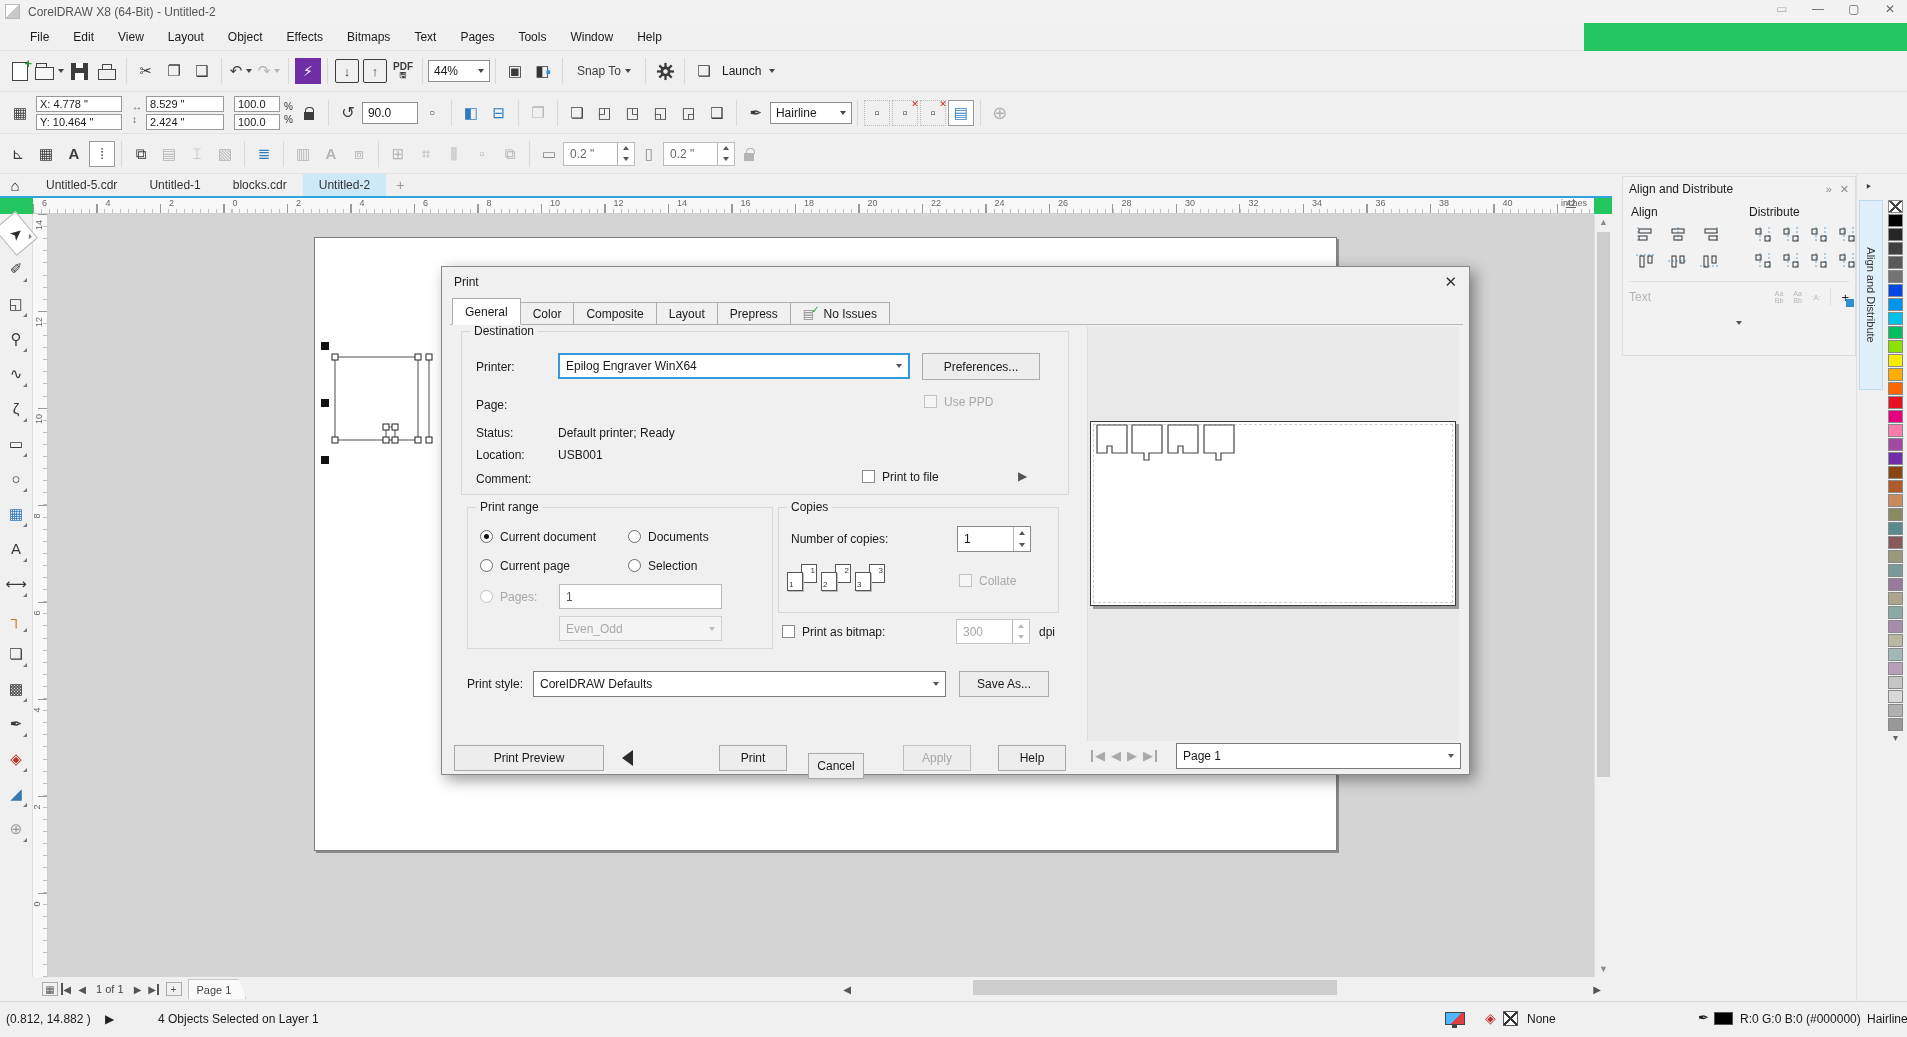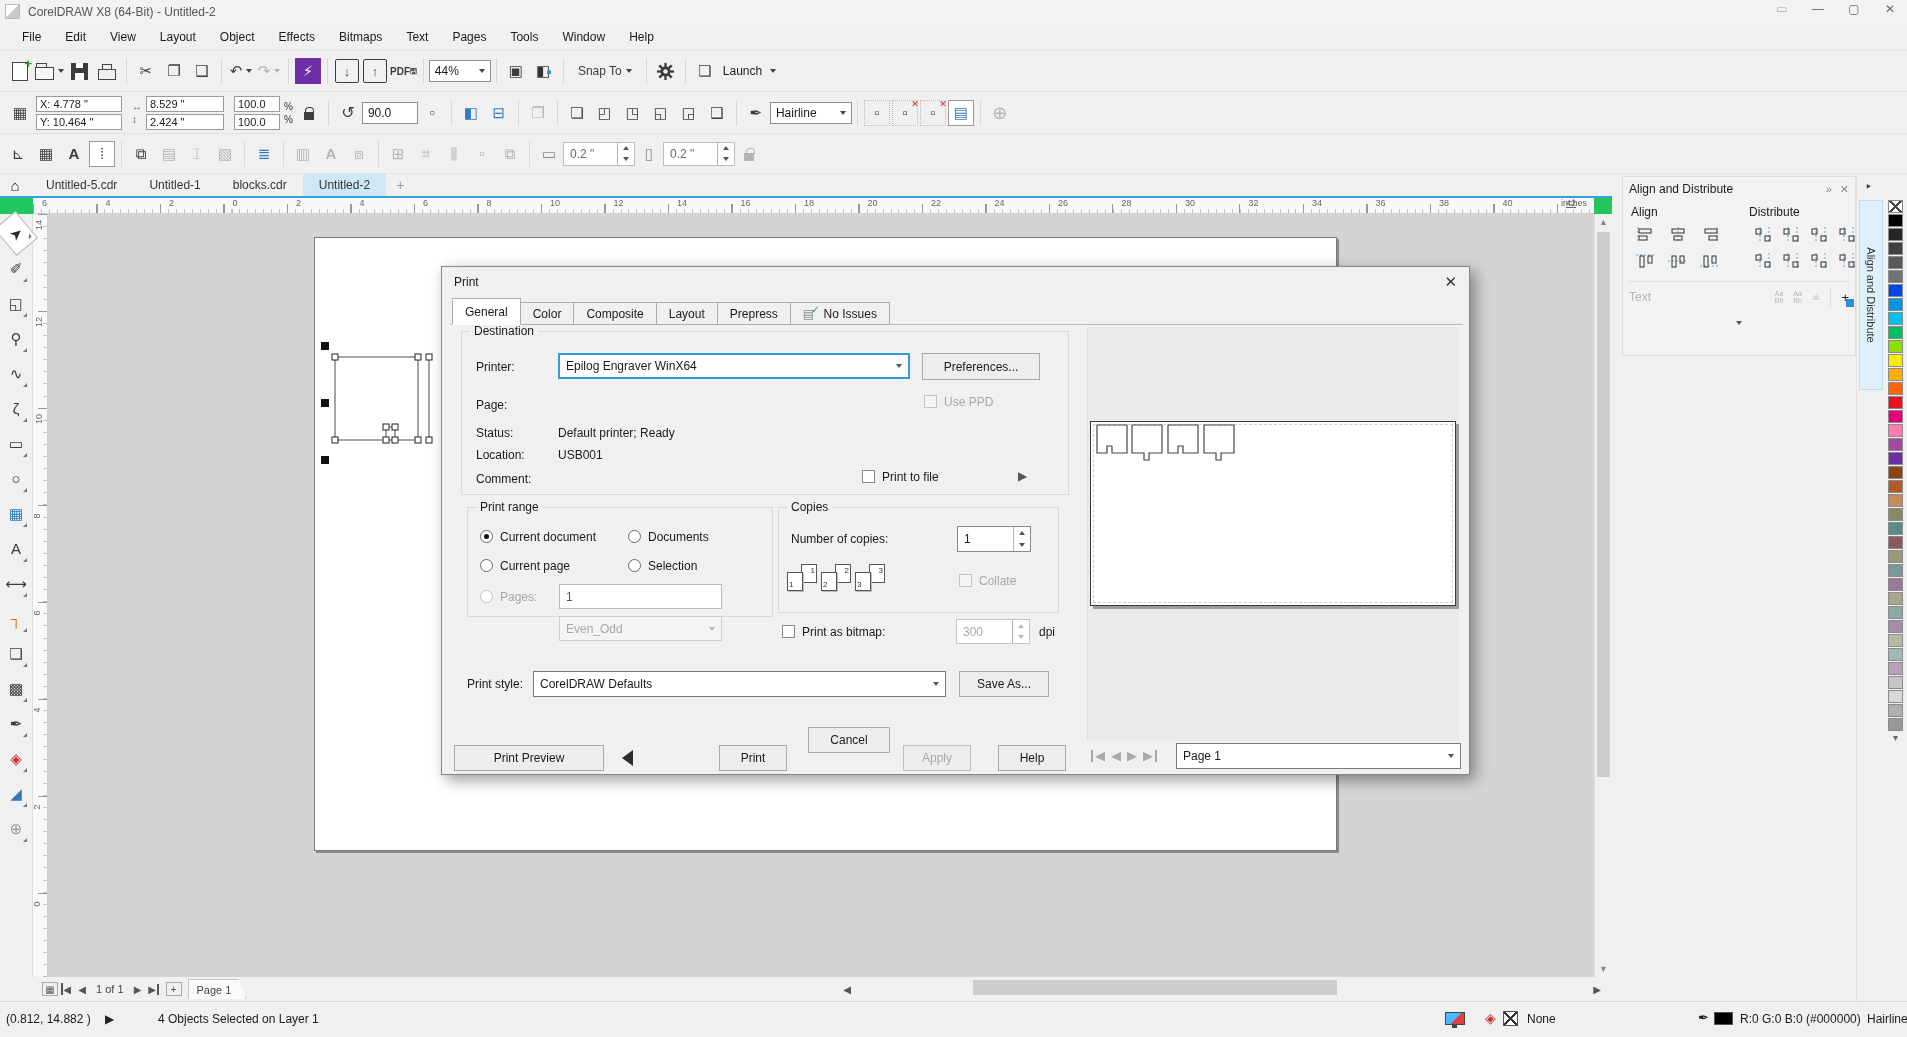--- a/index.html
+++ b/index.html
@@ -4,21 +4,21 @@
 <style>
 *{margin:0;padding:0;box-sizing:border-box}
 html,body{background:#9a9a9a}
 body{font-family:"Liberation Sans","DejaVu Sans",sans-serif;font-size:12px;color:#1a1a1a}
 .app{position:relative;width:1907px;height:1037px;background:#22c55e;overflow:hidden}
 
 .titlebar{position:absolute;left:0;top:0;width:1907px;height:23px;background:#f2f2f2;display:flex;align-items:center;color:#555}
 .applogo{width:15px;height:15px;margin:0 8px 0 5px;border:1px solid #bbb;background:linear-gradient(135deg,#fff 48%,#c9c9c9 48%)}
 .wctl{position:absolute;top:2px;right:6px;display:flex;gap:14px;color:#666;font-size:12px}
 .wctl span{width:22px;text-align:center;cursor:default}
-.menubar{position:absolute;left:0;top:23px;width:1907px;height:28px;background:#f0f0f0;display:flex;align-items:center;padding-left:10px;border-bottom:1px solid #e3e3e3}
+.menubar{position:absolute;left:0;top:23px;width:1584px;height:28px;background:#f0f0f0;display:flex;align-items:center;padding-left:18px;border-bottom:1px solid #e3e3e3}
 .mitem{padding:0 12px;color:#1a1a1a}
 .toolbar1{position:absolute;left:0;top:51px;width:1907px;height:41px;background:#f0f0f0;display:flex;align-items:center;padding-left:6px;border-bottom:1px solid #e3e3e3}
 .propbar{position:absolute;left:0;top:92px;width:1907px;height:42px;background:#f0f0f0;display:flex;align-items:center;padding-left:6px;border-bottom:1px solid #e3e3e3}
 .toolbar2{position:absolute;left:0;top:134px;width:1907px;height:40px;background:#f0f0f0;display:flex;align-items:center;padding-left:4px;border-bottom:1px solid #e3e3e3}
 .ci{display:inline-flex;align-items:center;justify-content:center;min-width:26px;height:26px;font-size:15px;color:#3c3c3c;margin:0 1px;position:relative}
 .gray{color:#b4b4b4!important}
 .blue{color:#2e7bbd!important}
 .sep{width:1px;height:26px;background:#d8d8d8;margin:0 5px}
 .ddar{width:0;height:0;border-left:3.5px solid transparent;border-right:3.5px solid transparent;border-top:4px solid #444;margin-left:4px;display:inline-block}
 .ddar.gray2{border-top-color:#b4b4b4}
@@ -189,21 +189,21 @@
     <span class="ci">
         <span class="purplebtn">⚡</span>
       </span>
     <span class="sep"></span>
     <span class="ci">
         <span class="brk">↓</span>
       </span>
     <span class="ci">
         <span class="brk">↑</span>
       </span>
-    <span class="ci" style="font-size:10px;font-weight:bold;flex-direction:row;line-height:9px">
+    <span class="ci" style="font-size:10px;font-weight:bold;flex-direction:column;line-height:9px">
         <span>PDF</span>
         <span style="font-size:8px">🖫</span>
       </span>
     <span class="sep"></span>
     <span class="combo" style="width:62px">
         <span style="flex:1">44%</span>
         <span class="ddar"></span>
       </span>
     <span class="sep"></span>
     <span class="ci">▣</span>
@@ -727,21 +727,21 @@
       <span class="lbl" style="left:96px;top:94px">Default printer; Ready</span>
       <span class="lbl" style="left:14px;top:116px">Location:</span>
       <span class="lbl" style="left:96px;top:116px">USB001</span>
       <span class="lbl" style="left:14px;top:140px">Comment:</span>
       <span class="lbl" style="left:96px;top:140px"></span>
       <span class="cb" style="left:400px;top:138px"></span>
       <span class="lbl" style="left:420px;top:138px">Print to file</span>
       <span class="lbl" style="left:556px;top:137px;color:#555">▶</span>
     </div>
 
-    <div class="grp" style="left:25px;top:240px;width:306px;height:110px">
+    <div class="grp" style="left:25px;top:240px;width:306px;height:142px">
       <span class="legend">Print range</span>
       <span class="rb checked" style="left:12px;top:22px"></span>
       <span class="lbl" style="left:32px;top:22px">Current document</span>
       <span class="rb" style="left:160px;top:22px"></span>
       <span class="lbl" style="left:180px;top:22px">Documents</span>
       <span class="rb" style="left:12px;top:51px"></span>
       <span class="lbl" style="left:32px;top:51px">Current page</span>
       <span class="rb" style="left:160px;top:51px"></span>
       <span class="lbl" style="left:180px;top:51px">Selection</span>
       <span class="rb dis" style="left:12px;top:82px"></span>
@@ -800,21 +800,21 @@
         <span>Save As...</span>
       </div>
 
     <div class="wbtn" style="left:12px;top:478px;width:150px;height:26px">
         <span>Print Preview</span>
       </div>
     <span class="arrowl" style="position:absolute;left:180px;top:483px"></span>
     <div class="wbtn" style="left:277px;top:478px;width:68px;height:26px">
         <span>Print</span>
       </div>
-    <div class="wbtn" style="left:366px;top:460px;width:82px;height:26px">
+    <div class="wbtn" style="left:366px;top:486px;width:56px;height:26px">
         <span>Cancel</span>
       </div>
     <div class="wbtn dis" style="left:461px;top:478px;width:68px;height:26px">
         <span>Apply</span>
       </div>
     <div class="wbtn" style="left:556px;top:478px;width:68px;height:26px">
         <span>Help</span>
       </div>
 
     <div class="preview">

